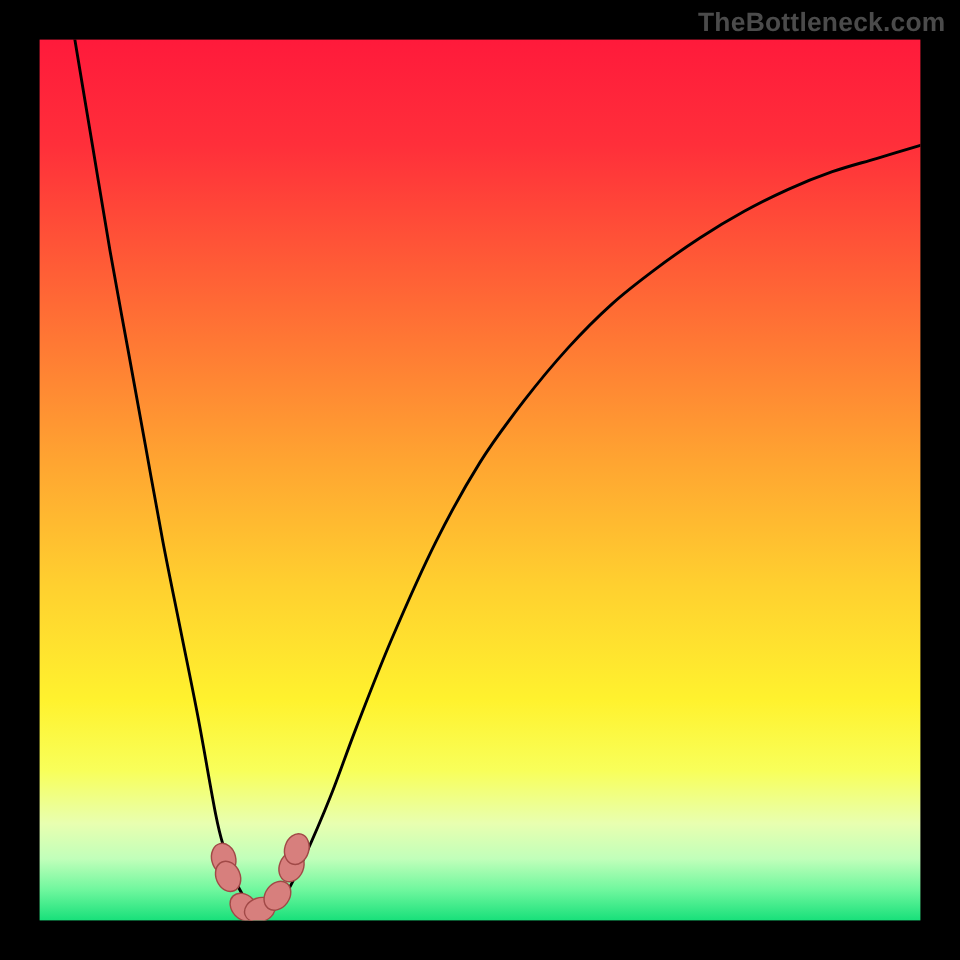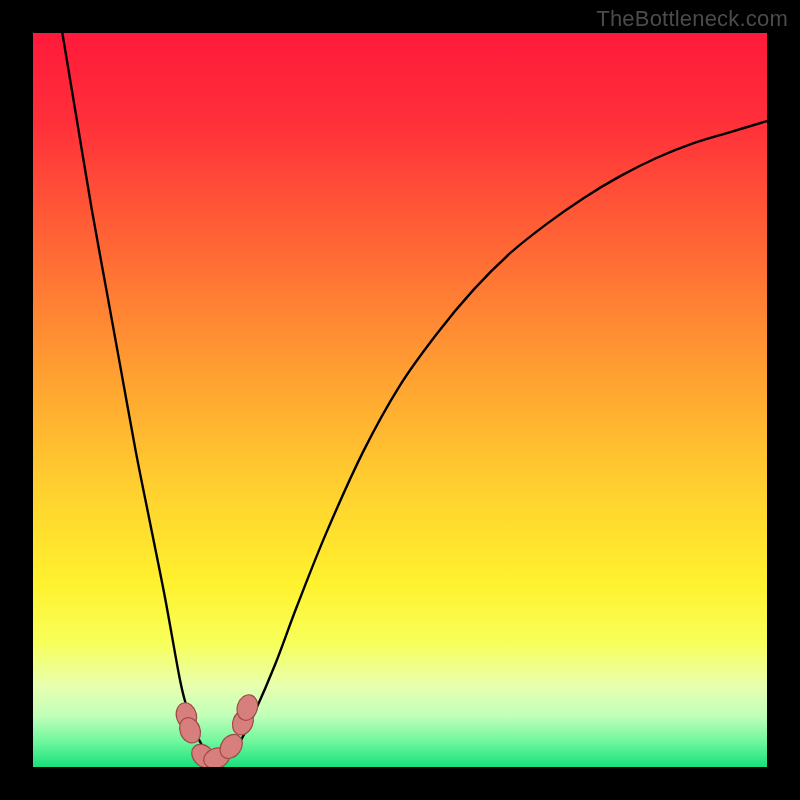--- a/index.html
+++ b/index.html
@@ -18,21 +18,21 @@
     width: 800px;
     height: 800px;
     background: #000;
   }
   .attr {
     position: absolute;
     top: 6px;
     right: 12px;
     color: #4b4b4b;
     font-size: 22px;
-    font-weight: 400;
+    font-weight: 700;
     letter-spacing: 0.2px;
   }
   svg {
     position: absolute;
     left: 0;
     top: 0;
   }
 </style>
 </head>
 <body>

